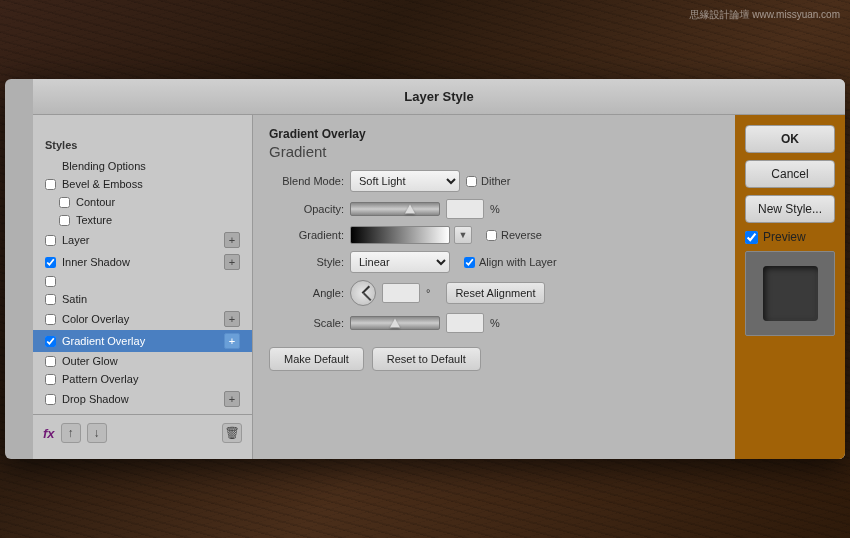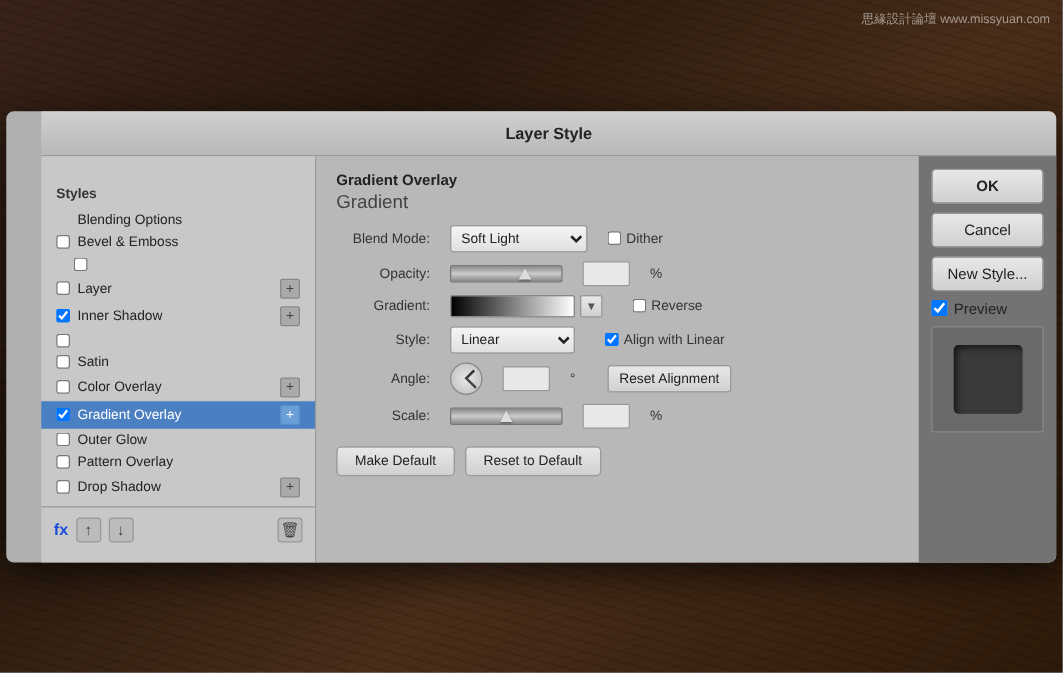--- a/index.html
+++ b/index.html
@@ -135,21 +135,22 @@
       border-radius: 3px;
       display: flex;
       align-items: center;
       justify-content: center;
       cursor: pointer;
       font-size: 12px;
       color: #444;
     }
     .footer-fx {
       font-size: 13px;
-      color: #1d4ed8;
+      font-style: italic;
+      color: #701a75;
       font-weight: 600;
     }
     .footer-spacer { flex: 1; }
     
     .center-panel {
       flex: 1;
       padding: 12px 16px;
       background: #b8b8b8;
     }
     .section-title {
@@ -160,21 +161,21 @@
     }
     .section-subtitle {
       font-size: 15px;
       color: #444;
       margin-bottom: 10px;
     }
     .form-row {
       display: flex;
       align-items: center;
       margin-bottom: 7px;
-      gap: 16px;
+      gap: 6px;
     }
     .form-label {
       width: 75px;
       text-align: right;
       font-size: 11px;
       color: #333;
       flex-shrink: 0;
     }
     select.form-select {
       height: 22px;
@@ -324,21 +325,21 @@
       cursor: pointer;
     }
     
     .right-panel {
       width: 110px;
       padding: 10px 10px;
       display: flex;
       flex-direction: column;
       gap: 7px;
       flex-shrink: 0;
-      background: #737373;
+      background: #a16207;
     }
     .right-btn {
       width: 90px;
       height: 28px;
       background: linear-gradient(to bottom, #e8e8e8, #d0d0d0);
       border: 1px solid #999;
       border-radius: 4px;
       font-size: 12px;
       font-weight: 400;
       color: #222;
@@ -397,20 +398,25 @@
           <div class="style-item">
             <span style="width: 17px; display: inline-block;"></span>
             <span class="label">Blending Options</span>
           </div>
           <div class="style-item">
             <input type="checkbox" style="">
             <span class="label">Bevel &amp; Emboss</span>
           </div>
           <div class="style-item style-item-sub">
             <input type="checkbox" style="">
+            <span class="label">Contour</span>
+          </div>
+          <div class="style-item style-item-sub">
+            <input type="checkbox" style="">
+            <span class="label">Texture</span>
           </div>
           <div class="style-item">
             <input type="checkbox" style="">
             <span class="label">Layer</span>
             <div class="add-btn">+</div>
           </div>
           <div class="style-item">
             <input type="checkbox" checked="" style="">
             <span class="label">Inner Shadow</span>
             <div class="add-btn">+</div>
@@ -490,21 +496,21 @@
           <input type="checkbox" id="reverse-cb" style="">
           <label for="reverse-cb">Reverse</label>
         </div>
       </div>
 
       <div class="form-row">
         <span class="form-label">Style:</span>
         <select class="form-select" id="style-select" style="width:100px;"><option value="Linear">Linear</option><option value="Radial">Radial</option><option value="Angle">Angle</option><option value="Reflected">Reflected</option><option value="Diamond">Diamond</option></select>
         <div class="checkbox-row" style="margin-left:8px;">
           <input type="checkbox" id="align-cb" checked="" style="">
-          <label for="align-cb">Align with Linear</label>
+          <label for="align-cb">Align with Layer</label>
         </div>
       </div>
 
       <div class="form-row">
         <span class="form-label">Angle:</span>
         <div class="angle-dial">
           <div class="angle-line"></div>
         </div>
         <input type="text" class="number-input" style="width: 38px;">
         <span class="unit-label">°</span>

